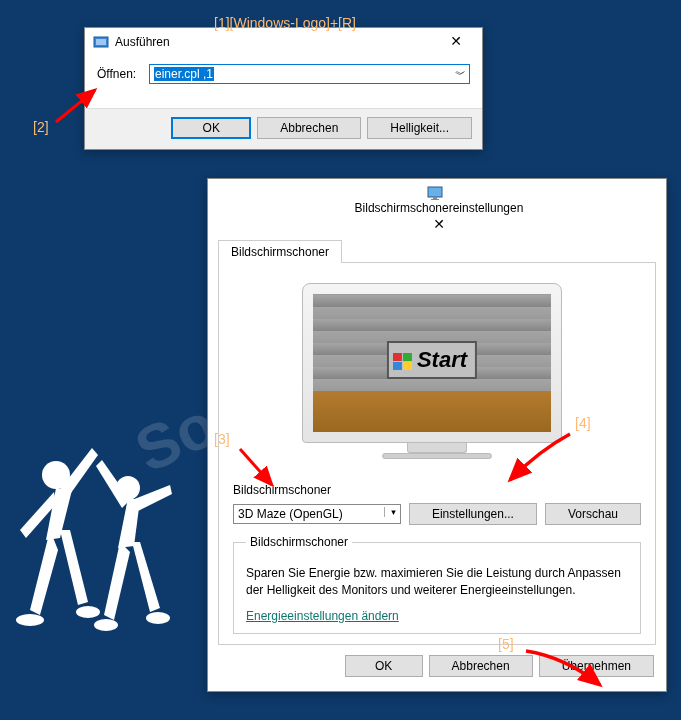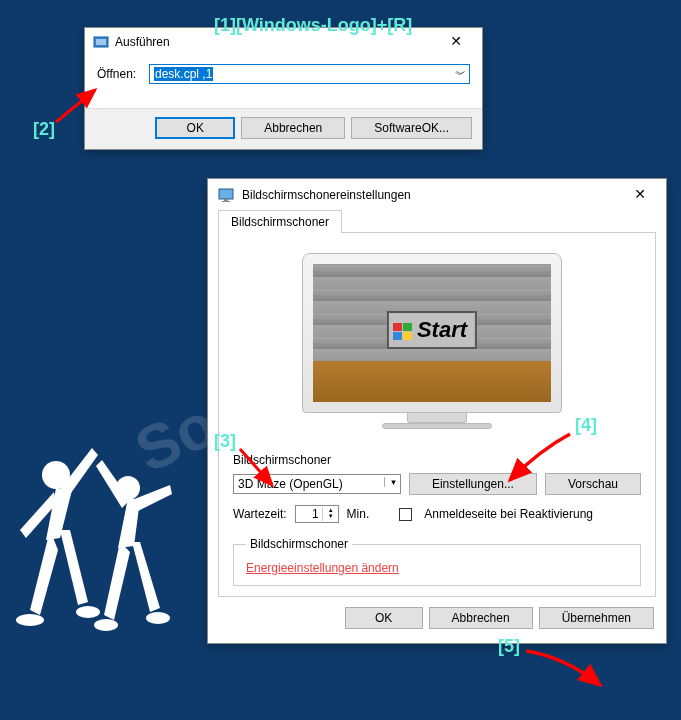--- a/index.html
+++ b/index.html
@@ -26,21 +26,21 @@
   .run-input-wrap { flex: 1; position: relative; }
   .run-input { width: 100%; border: 1px solid #0078d7; padding: 2px 20px 2px 4px; font-size: 12px; color: #0051bd; }
   .run-input::selection { background: #0078d7; color: #fff; }
   .run-dropdown-arrow { position: absolute; right: 4px; top: 3px; font-size: 10px; color: #333; pointer-events: none; }
   .run-buttons { display: flex; justify-content: flex-end; gap: 6px; padding: 8px 10px 10px 10px; background: #f0f0f0; border-top: 1px solid #ddd; }
   .btn { min-width: 80px; padding: 3px 22px; font-size: 12px; background: #e1e1e1; border: 1px solid #adadad; cursor: default; }
   .btn.default { border: 2px solid #0078d7; padding: 2px 9px; }
 
   
   .scr-dialog { left: 207px; top: 178px; width: 460px; }
-  .scr-titlebar { display: flex; align-items: center; padding: 6px 6px 4px 10px; font-size: 12px; }
+  .scr-titlebar { display: flex; align-items: center; padding: 6px 6px 4px 10px; font-size: 12px; flex-direction: column; }
   .scr-titlebar .titlebar-icon { margin-right: 8px; }
   .tab-area { padding: 0 10px; }
   .tab { display: inline-block; padding: 4px 12px; font-size: 12px; background: #fff; border: 1px solid #ccc; border-bottom: none; position: relative; top: 1px; }
   .tab-content { border: 1px solid #ccc; padding: 14px 14px 10px 14px; font-size: 12px; }
   
   .monitor-preview { width: 270px; height: 180px; margin: 6px auto 20px auto; position: relative; }
   .monitor-frame { width: 260px; height: 160px; background: linear-gradient(#f4f4f4, #e4e4e4); border: 1px solid #bbb; border-radius: 8px 8px 4px 4px; padding: 10px; position: relative; }
   .monitor-screen { width: 100%; height: 100%; background: #6b6b6b; position: relative; overflow: hidden; }
   .maze-wall { position: absolute; left: 0; top: 0; right: 0; height: 70%; background: repeating-linear-gradient(0deg, #9a9a9a 0, #a5a5a5 12px, #858585 12px, #a5a5a5 24px), repeating-linear-gradient(90deg, rgba(0,0,0,0.15) 0, rgba(0,0,0,0) 2px, rgba(0,0,0,0) 28px, rgba(0,0,0,0.15) 30px); }
   .maze-floor { position: absolute; left: 0; right: 0; bottom: 0; height: 30%; background: linear-gradient(#b37b2e, #9a6820); }
@@ -56,26 +56,26 @@
   .scr-select-arrow { float: right; font-size: 9px; border-left: 1px solid #aaa; padding-left: 6px; }
   .wait-row { display: flex; align-items: center; gap: 8px; margin-bottom: 14px; }
   .spinner { width: 44px; border: 1px solid #888; padding: 1px 4px; text-align: right; font-size: 12px; display: inline-flex; }
   .spinner-val { flex: 1; text-align: right; }
   .spinner-btns { width: 12px; margin-left: 3px; display: flex; flex-direction: column; font-size: 6px; line-height: 6px; border-left: 1px solid #ccc; }
   .checkbox { width: 13px; height: 13px; border: 1px solid #333; display: inline-block; vertical-align: middle; margin-right: 4px; }
   
   fieldset.energy { border: 1px solid #ccc; padding: 10px 12px; font-size: 12px; margin: 0; }
   fieldset.energy legend { padding: 0 4px; }
   .energy-text { margin: 6px 0 10px 0; line-height: 1.4; }
-  .link { color: #ef4444; text-decoration: underline; cursor: default; }
+  .link { color: #0f766e; text-decoration: underline; cursor: default; }
   
   .dlg-buttons { display: flex; justify-content: flex-end; gap: 6px; padding: 10px 12px 14px 12px; }
 
   
-  .annotation { position: absolute; color: #5eead4; font-weight: bold; font-size: 18px; font-family: Arial, sans-serif; z-index: 5; pointer-events: none; }
+  .annotation { position: absolute; color: #fdba74; font-weight: normal; font-size: 14px; font-family: Arial, sans-serif; z-index: 5; pointer-events: none; }
   .arrow { position: absolute; z-index: 5; pointer-events: none; }
 </style>
 </head>
 <body>
 
 <div class="watermark">SoftwareOK.de</div>
 
 <div class="silhouette">
 <svg viewBox="0 0 200 260">
   <g fill="#fff">
@@ -108,29 +108,29 @@
           <rect x="3" y="5" width="10" height="6" fill="#9cc8f0"></rect>
         </svg>
     </span>
     <span class="titlebar-text">Ausführen</span>
     <span class="close-btn">✕</span>
   </div>
   <div class="run-body">
     <div class="run-row2">
       <div class="run-label">Öffnen:</div>
       <div class="run-input-wrap">
-        <div class="run-input" style="border:1px solid #0078d7; padding:2px 20px 2px 4px; font-size:12px; position:relative;"><span style="background:#0078d7;color:#fff;padding:0 1px;">desk.cpl ,1</span><span class="run-dropdown-arrow" style="position:absolute;right:4px;top:3px;font-size:10px;color:#333;">﹀</span></div>
+        <div class="run-input" style="border:1px solid #0078d7; padding:2px 20px 2px 4px; font-size:12px; position:relative;"><span style="background:#0078d7;color:#fff;padding:0 1px;">einer.cpl ,1</span><span class="run-dropdown-arrow" style="position:absolute;right:4px;top:3px;font-size:10px;color:#333;">﹀</span></div>
         <span class="run-dropdown-arrow">﹀</span>
       </div>
     </div>
   </div>
   <div class="run-buttons">
     <button class="btn default">OK</button>
     <button class="btn">Abbrechen</button>
-    <button class="btn">SoftwareOK...</button>
+    <button class="btn">Helligkeit...</button>
   </div>
 </div>
 
 <div class="dialog scr-dialog">
   <div class="scr-titlebar">
     <span class="titlebar-icon">
       <svg width="16" height="16" viewBox="0 0 16 16">
           <rect x="1" y="2" width="14" height="10" fill="#6ab0e8" stroke="#2a5a8a"></rect>
           <rect x="6" y="12" width="4" height="2" fill="#888"></rect>
           <rect x="4" y="14" width="8" height="1" fill="#888"></rect>
@@ -168,37 +168,24 @@
       <div class="groupbox-label">Bildschirmschoner</div>
       <div class="field-row">
         <div class="scr-select">
           <span class="scr-select-text">3D Maze (OpenGL)</span>
           <span class="scr-select-arrow">▾</span>
         </div>
         <button class="btn" style="min-width:95px">Einstellungen...</button>
         <button class="btn" style="min-width:80px">Vorschau</button>
       </div>
 
-      <div class="wait-row">
-        <span>Wartezeit:</span>
-        <span class="spinner">
-          <span class="spinner-val">1</span>
-          <span class="spinner-btns">
-              <span>▲</span>
-              <span>▼</span>
-            </span>
-        </span>
-        <span>Min.</span>
-        <span style="width:14px"></span>
-        <span class="checkbox"></span>
-        <span>Anmeldeseite bei Reaktivierung</span>
-      </div>
 
       <fieldset class="energy">
         <legend>Bildschirmschoner</legend>
+        <div class="energy-text">Sparen Sie Energie bzw. maximieren Sie die Leistung durch Anpassen der Helligkeit des Monitors und weiterer Energieeinstellungen.</div>
         <span class="link">Energieeinstellungen ändern</span>
       </fieldset>
 
     </div>
   </div>
   <div class="dlg-buttons">
     <button class="btn" style="min-width:78px">OK</button>
     <button class="btn" style="min-width:78px">Abbrechen</button>
     <button class="btn" style="min-width:86px">Übernehmen</button>
   </div>

